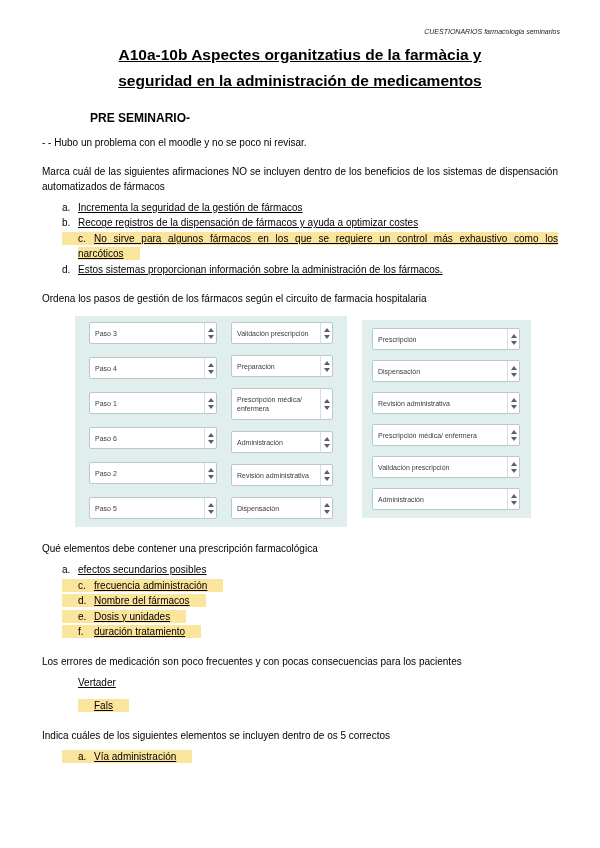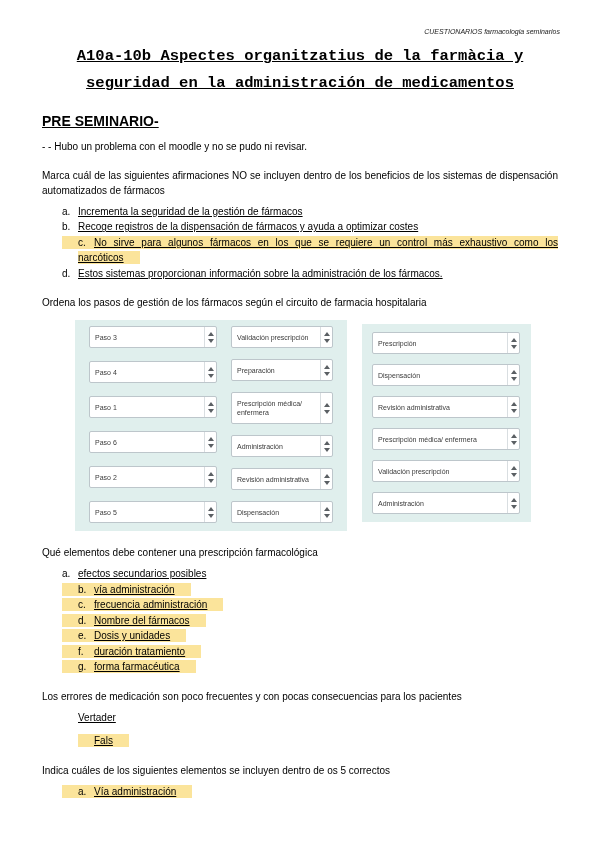--- a/index.html
+++ b/index.html
@@ -12,24 +12,24 @@
 
   .header-note {
     position:absolute; top:28px; right:40px;
     font-size:7px; font-style:italic; color:#1a1a1a;
   }
 
   .title {
     margin-top:18px; text-align:center;
     font-size:15.5px; font-weight:bold; line-height:1.7;
   }
-  .title .u { text-decoration:underline;font-family:Liberation Mono, monospace; }
+  .title .u { text-decoration:underline; }
 
   .sect {
-    margin-top:16px; font-size:14px; font-weight:bold; text-decoration:underline;
+    margin-top:16px; font-size:12px; font-weight:bold; margin-left:48px;
   }
   .sect.post { margin-top:30px; }
 
   .body-line { margin-top:12px; font-size:10px; }
 
   .qhead {
     margin-top:16px; font-size:10px; font-weight:normal;
     text-align:justify; line-height:1.5;
   }
   .qhead.tight { margin-top:14px; }
@@ -75,21 +75,21 @@
 </head>
 <body>
 
 <div class="page">
 
   <div class="header-note">CUESTIONARIOS farmacologia seminarios</div>
 
   <h1 class="title"><span class="u">A10a-10b Aspectes organitzatius de la farmàcia y</span><br><span class="u">seguridad en la administración de medicamentos</span></h1>
 
   <div class="sect">PRE SEMINARIO-</div>
-  <div class="body-line">- - Hubo un problema con el moodle y no se pudo ni revisar.</div>
+  <div class="body-line">- - Hubo un problema con el moodle y no se poco ni revisar.</div>
 
 
   <div class="qhead">Marca cuál de las siguientes afirmaciones NO se incluyen dentro de los beneficios de los sistemas de dispensación automatizados de fármacos</div>
   <div class="list">
     <div class="li"><span class="hlw"><span class="letter">a.</span><span>Incrementa la seguridad de la gestión de fármacos</span></span></div>
     <div class="li"><span class="hlw"><span class="letter">b.</span><span>Recoge registros de la dispensación de fármacos y ayuda a optimizar costes</span></span></div>
     <div class="li"><span class="hlw hl"><span class="letter">c.</span><span>No sirve para algunos fármacos en los que se requiere un control más exhaustivo como los narcóticos</span></span></div>
     <div class="li"><span class="hlw"><span class="letter">d.</span><span>Estos sistemas proporcionan información sobre la administración de los fármacos.</span></span></div>
   </div>
 
@@ -230,26 +230,24 @@
               <i class="tri-dn"></i>
             </span>
           </div>
       </div>
     </div>
   </div>
 
   <div class="qhead tight">Qué elementos debe contener una prescripción farmacológica</div>
   <div class="list">
     <div class="li"><span class="hlw"><span class="letter">a.</span><span>efectos secundarios posibles</span></span></div>
-    <div class="li"><span class="hlw hl"><span class="letter">b.</span><span>vía administración</span></span></div>
     <div class="li"><span class="hlw hl"><span class="letter">c.</span><span>frecuencia administración</span></span></div>
     <div class="li"><span class="hlw hl"><span class="letter">d.</span><span>Nombre del fármacos</span></span></div>
     <div class="li"><span class="hlw hl"><span class="letter">e.</span><span>Dosis y unidades</span></span></div>
     <div class="li"><span class="hlw hl"><span class="letter">f.</span><span>duración tratamiento</span></span></div>
-    <div class="li"><span class="hlw hl"><span class="letter">g.</span><span>forma farmacéutica</span></span></div>
   </div>
 
   <div class="qhead tight">Los errores de medicación son poco frecuentes y con pocas consecuencias para los pacientes</div>
   <div class="list">
     <div class="li no-letter"><span class="hlw"><span>Vertader</span></span></div>
     <div class="li no-letter gap-sm"><span class="hlw hl"><span>Fals</span></span></div>
   </div>
 
   <div class="qhead tight">Indica cuáles de los siguientes elementos se incluyen dentro de os 5 correctos</div>
   <div class="list">

